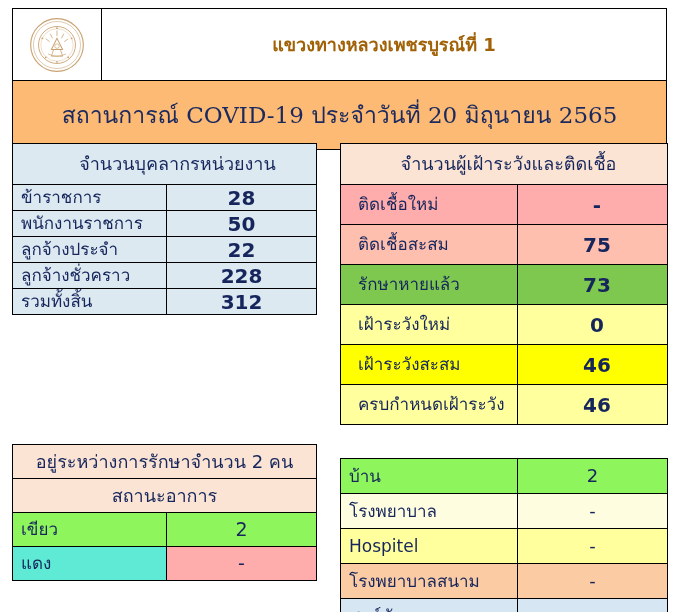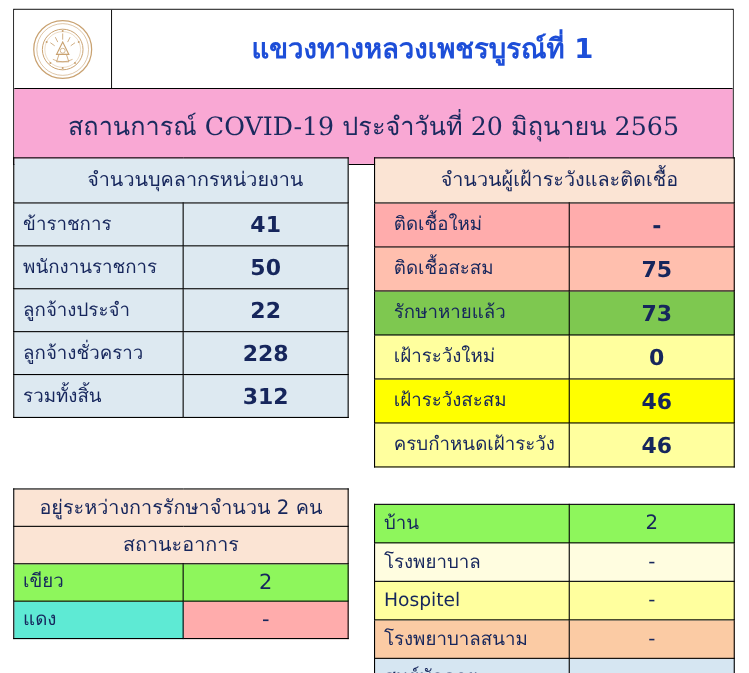--- a/index.html
+++ b/index.html
@@ -56,30 +56,30 @@
     display: block;
   }
   .header-title-cell {
     flex: 1 1 auto;
     display: flex;
     align-items: center;
     justify-content: center;
     background: #ffffff;
   }
   .header-title {
-    font-size: 25px;
+    font-size: 18px;
     font-weight: bold;
-    color: #1d4ed8;
+    color: #a16207;
     letter-spacing: 0px;
     line-height: 1.1;
     white-space: nowrap;
   }
   .header-sub {
     height: 68px;
-    background: #f9a8d4;
+    background: #fdba74;
     display: flex;
     align-items: center;
     justify-content: center;
   }
   .header-subtitle {
     font-family: "DejaVu Serif", "Liberation Serif", serif;
     font-size: 23px;
     font-weight: normal;
     color: #1b2a5e;
     white-space: nowrap;
@@ -122,21 +122,21 @@
   }
 
   
   #staff-table {
     left: 12px;
     top: 143px;
     width: 304px;
   }
   #staff-table td {
     background: #dde9f1;
-    height: 39px;
+    height: 26px;
   }
   #staff-table td.head {
     height: 41px;
     padding-left: 34px;
   }
 
   
   #surveillance-table {
     left: 340px;
     top: 143px;
@@ -223,21 +223,21 @@
     <colgroup>
         <col style="width:154px">
         <col style="width:150px">
       </colgroup>
     <tbody>
       <tr>
         <td class="head" colspan="2">จำนวนบุคลากรหน่วยงาน</td>
       </tr>
       <tr>
         <td class="label">ข้าราชการ</td>
-        <td class="value">41</td>
+        <td class="value">28</td>
       </tr>
       <tr>
         <td class="label">พนักงานราชการ</td>
         <td class="value">50</td>
       </tr>
       <tr>
         <td class="label">ลูกจ้างประจำ</td>
         <td class="value">22</td>
       </tr>
       <tr>

